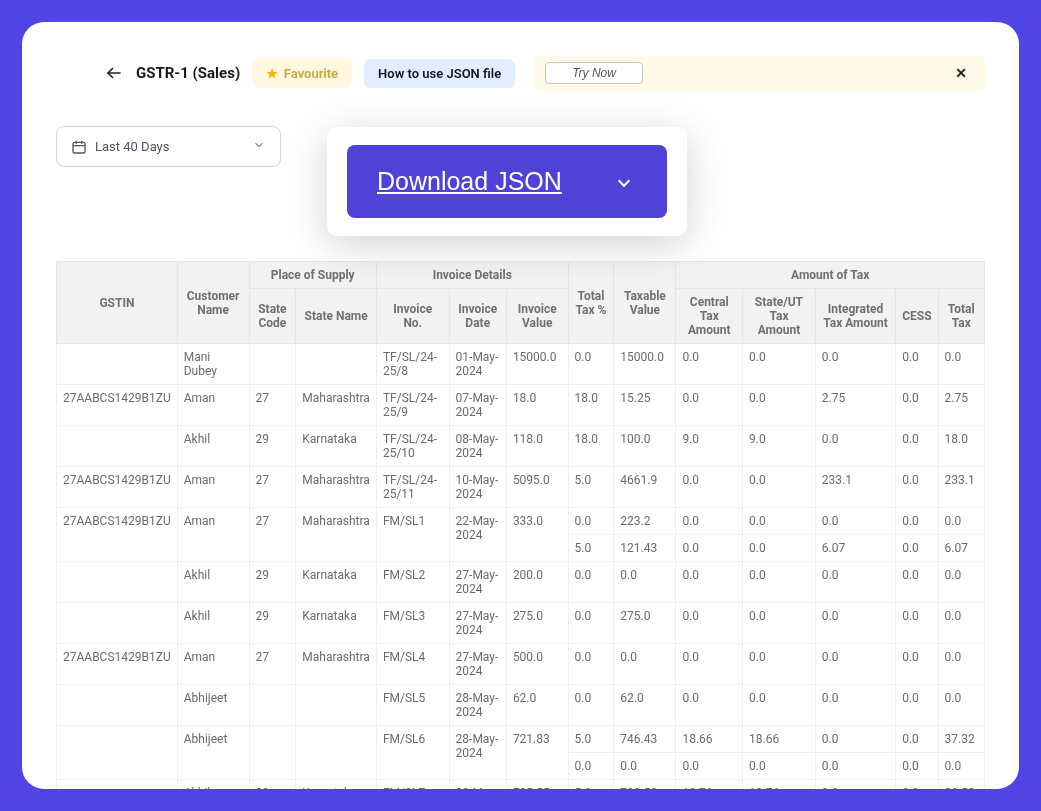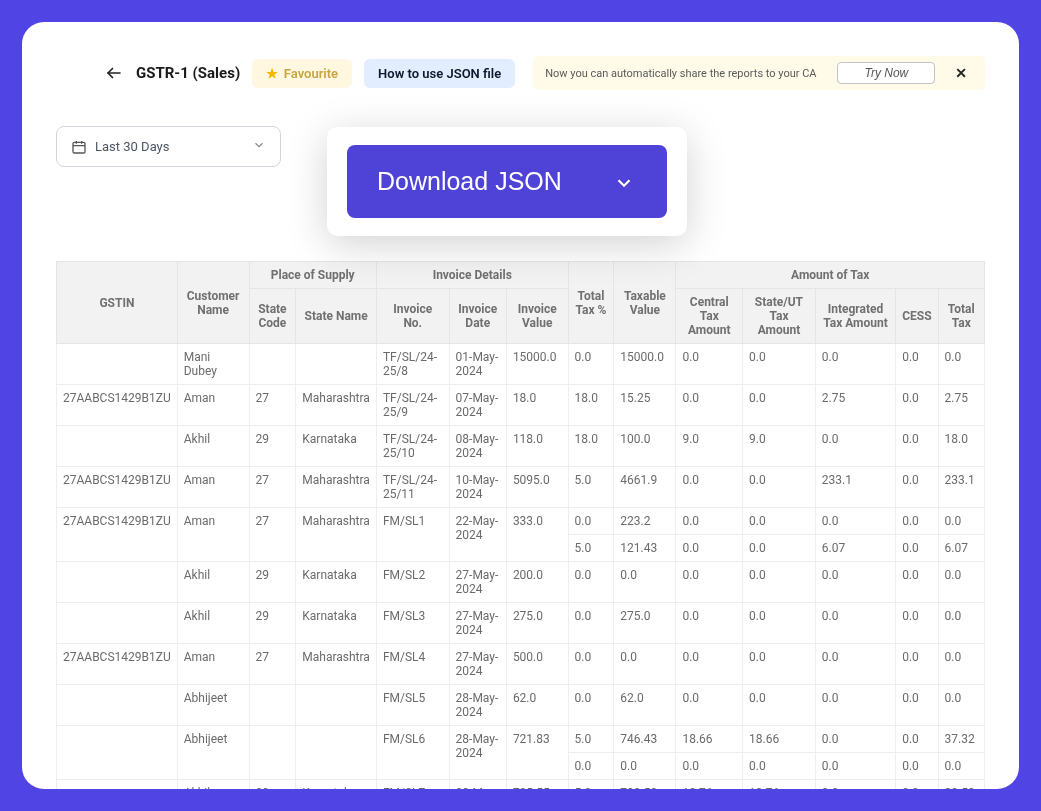--- a/index.html
+++ b/index.html
@@ -135,20 +135,21 @@
     border-radius: 8px;
     padding: 22px 30px;
     font-size: 25px;
     font-weight: 500;
     display: flex;
     align-items: flex-end;
     gap: 26px;
     cursor: pointer;
     min-width: 320px;
     justify-content: space-between;
+    text-decoration: underline;
   }
   .chevron-box { width:26px; height:26px; display:inline-flex; align-items:center; justify-content:center; }
 
   .table-wrap {
     margin: 94px 34px 0 34px;
     overflow: hidden;
   }
   table {
     border-collapse: collapse;
     width: 100%;
@@ -188,38 +189,37 @@
       <span class="badge badge-fav">
         <span class="star">★</span>
         <span>Favourite</span>
       </span>
 
       <span class="badge badge-json">
         <span>How to use JSON file</span>
       </span>
 
       <div class="promo">
-        <span class="promo-text">Now you can automatically share the reports to your CA</span>
         <button class="try-now">Try Now</button>
         <span class="close-x">✕</span>
       </div>
     </div>
 
     <div class="actions-row">
       <div class="date-filter">
         <span class="left">
           <span class="cal-icon">
             <svg viewBox="0 0 24 24" width="16" height="16" fill="none" stroke="currentColor" stroke-width="2">
                 <rect x="3" y="5" width="18" height="16" rx="2"></rect>
                 <line x1="3" y1="10" x2="21" y2="10"></line>
                 <line x1="8" y1="3" x2="8" y2="7"></line>
                 <line x1="16" y1="3" x2="16" y2="7"></line>
               </svg>
           </span>
-          <span>Last 30 Days</span>
+          <span>Last 40 Days</span>
         </span>
         <span>
           <svg viewBox="0 0 24 24" width="14" height="14" fill="none" stroke="#888" stroke-width="2">
               <polyline points="6 9 12 15 18 9"></polyline>
             </svg>
         </span>
       </div>
     </div>
 
     <div class="big-buttons">

